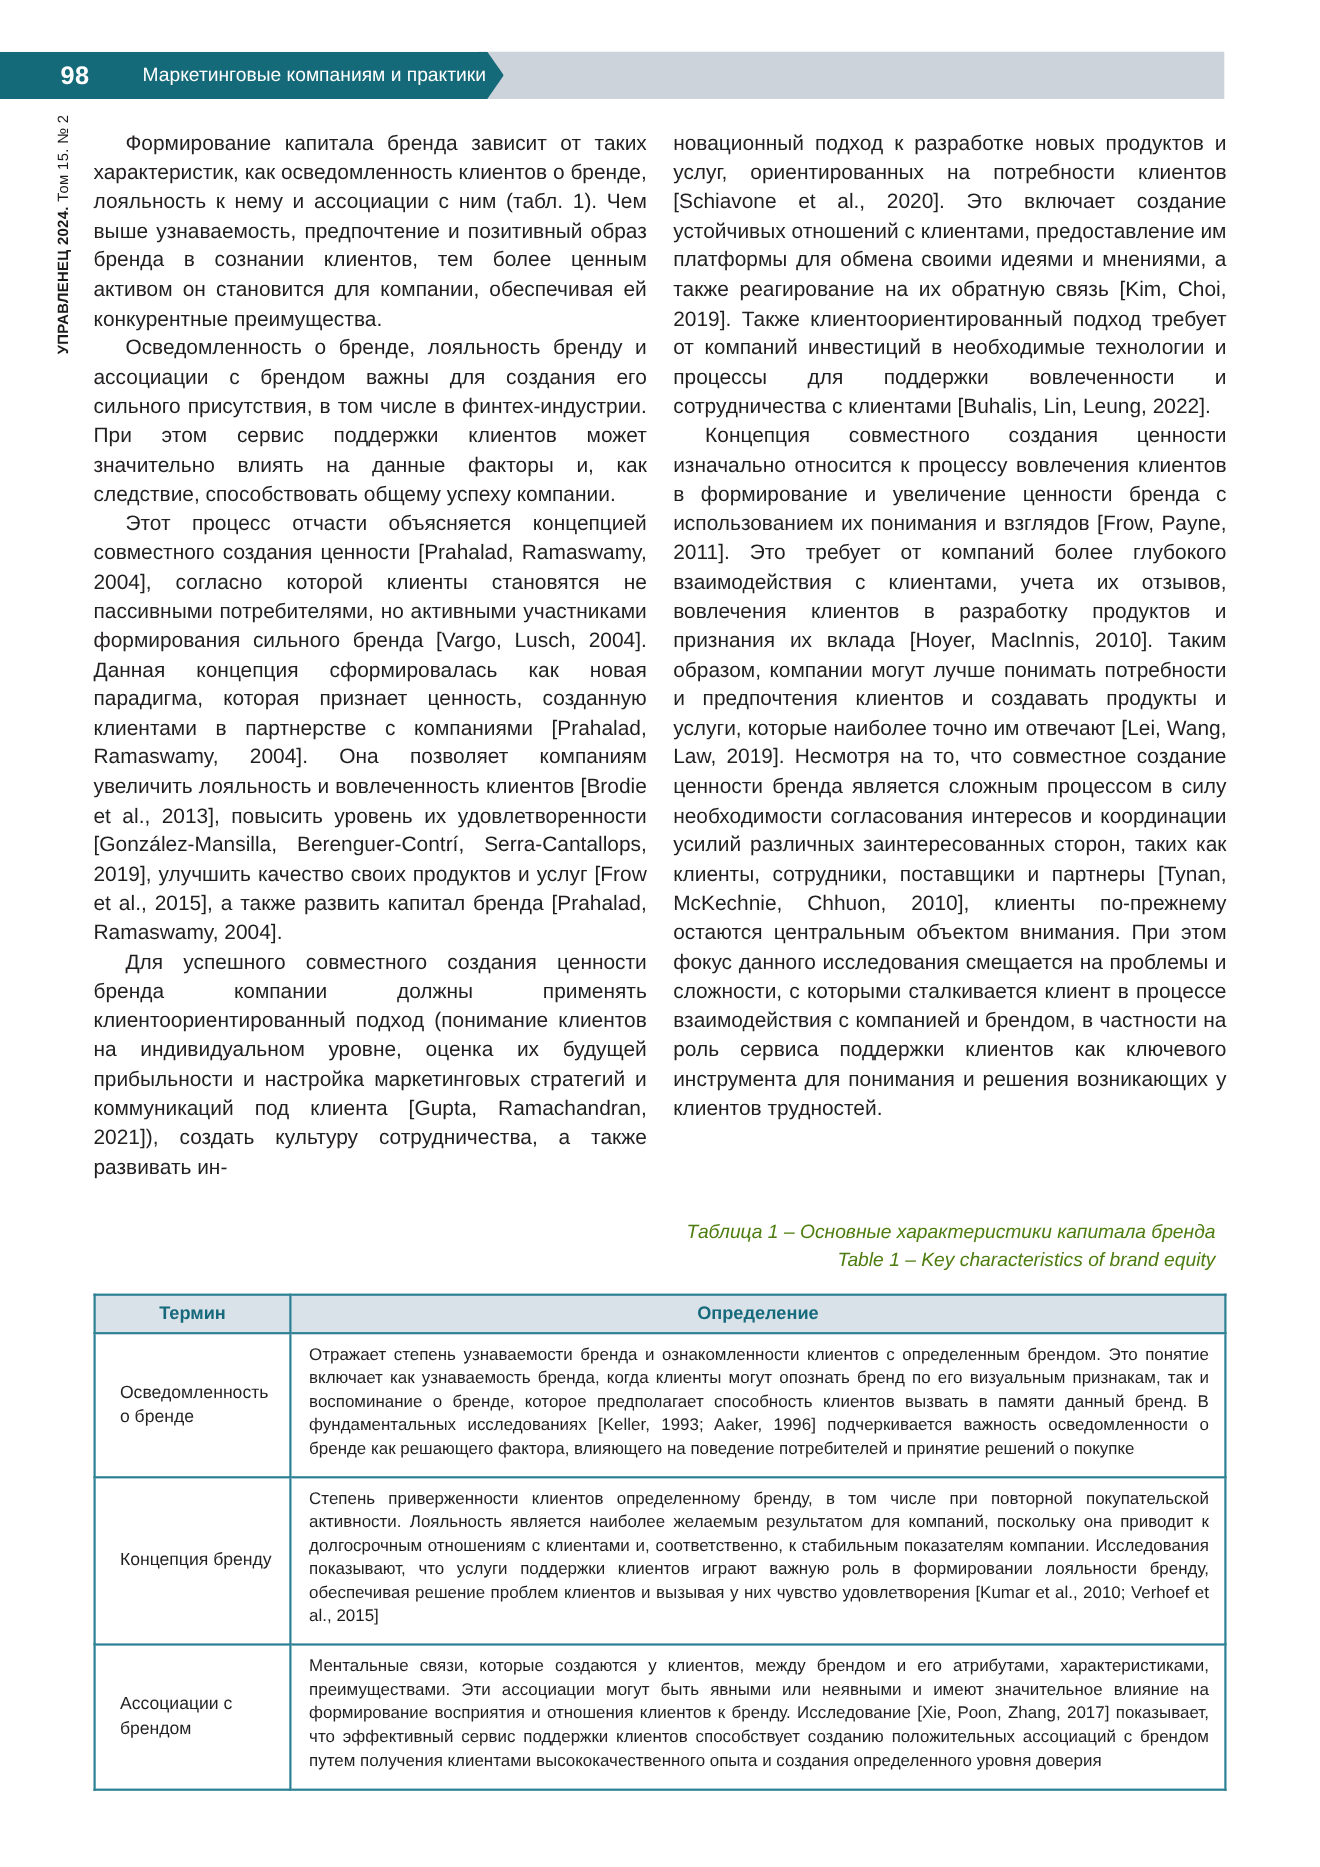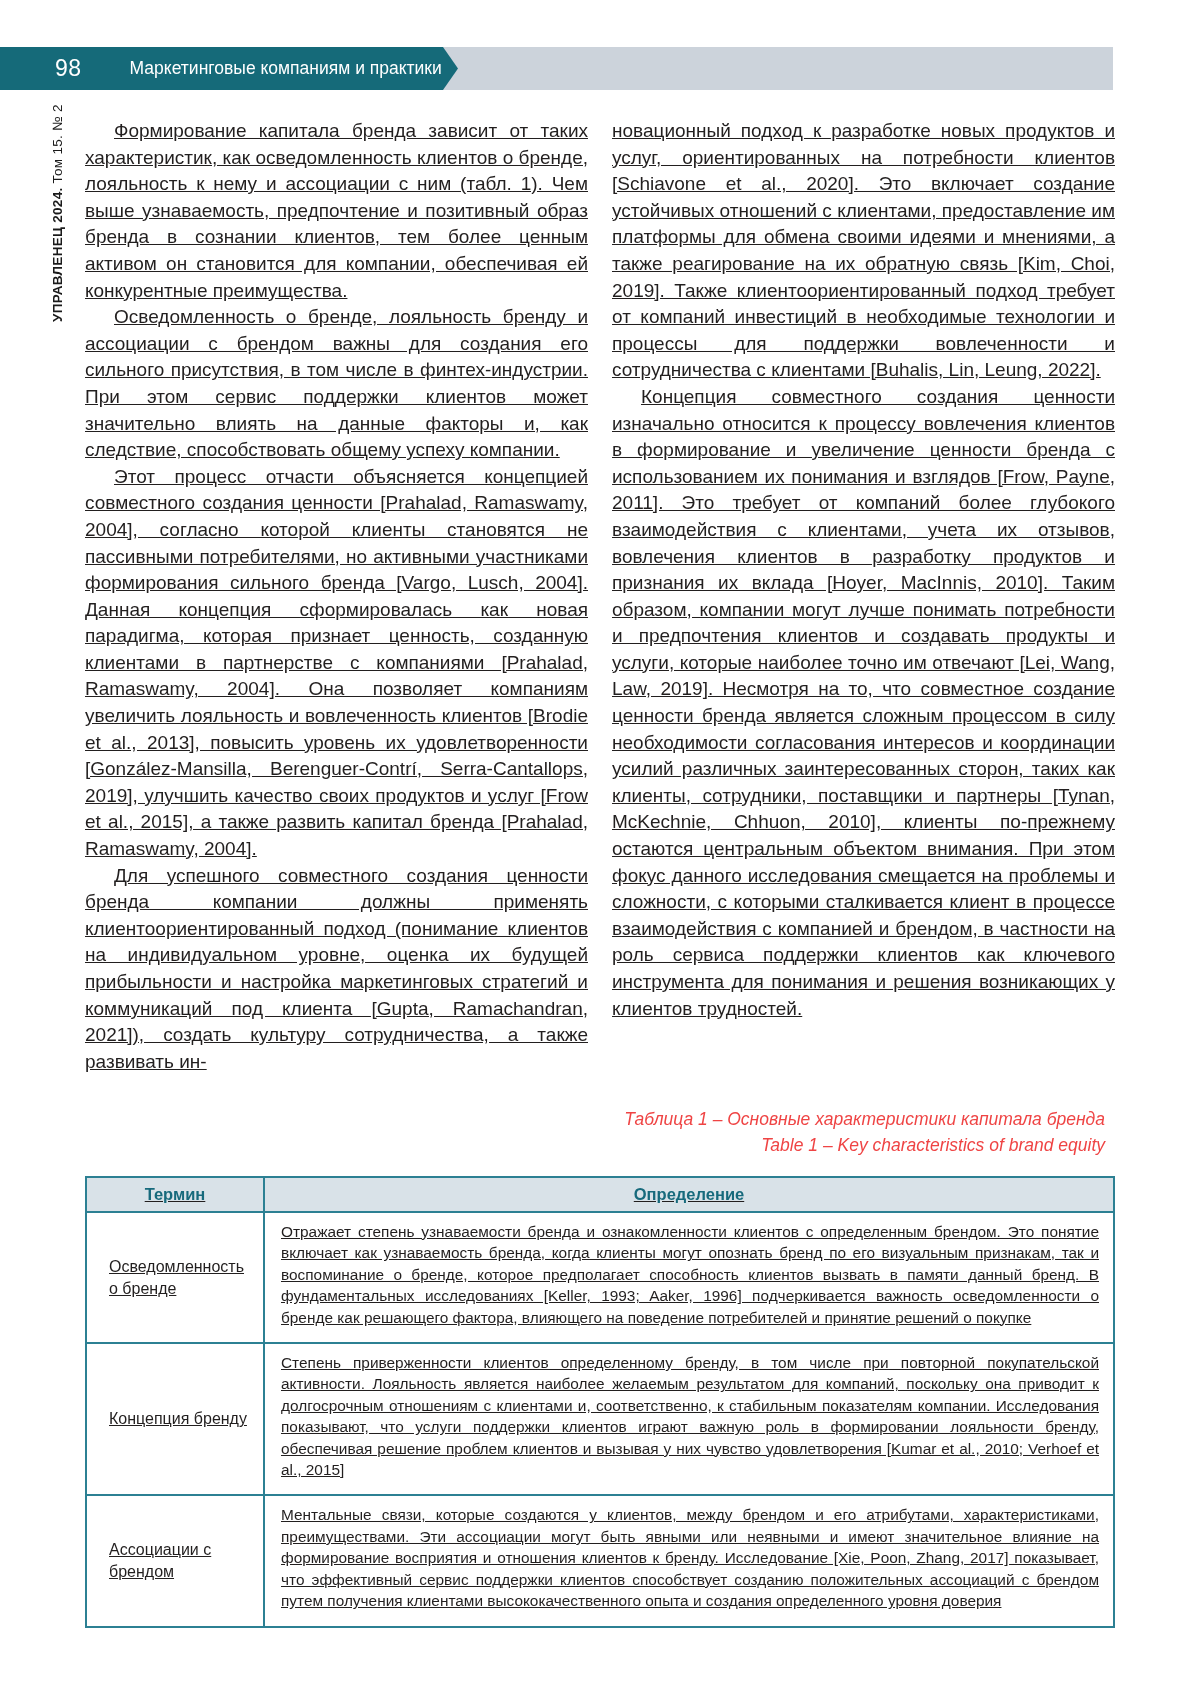--- a/index.html
+++ b/index.html
@@ -5,41 +5,41 @@
   html,body{margin:0;padding:0;background:#ffffff;}
   body{width:1200px;height:1697px;font-family:"Liberation Sans",sans-serif;color:#221f1f;}
   .page{position:relative;width:1200px;height:1697px;background:#ffffff;overflow:hidden;}
 
   
   .header{position:absolute;left:0;top:47px;width:1200px;height:43px;}
   .gray-bar{position:absolute;left:435px;right:87px;top:0;height:43px;background:#ccd3db;}
   .teal-banner{position:absolute;left:0;top:0;width:458px;height:43px;background:#156a79;
     clip-path:polygon(0 0,calc(100% - 15px) 0,100% 50%,calc(100% - 15px) 100%,0 100%);
     display:flex;align-items:center;}
-  .page-num{margin-left:55px;font-weight:400;font-size:23px;color:#ffffff;letter-spacing:.5px;}
+  .page-num{margin-left:55px;font-weight:700;font-size:23px;color:#ffffff;letter-spacing:.5px;}
   .section-title{margin-left:48px;font-size:17.5px;color:#ffffff;}
 
   
   .spine{position:absolute;left:50px;top:322px;transform:rotate(-90deg);transform-origin:0 0;
     white-space:nowrap;font-size:13.5px;letter-spacing:.3px;color:#1a1a1a;}
   .spine .b{font-weight:700;}
 
   
-  .columns{position:absolute;left:85px;top:118px;width:1030px;display:flex;gap:24px;text-decoration:underline;}
+  .columns{position:absolute;left:85px;top:118px;width:1030px;display:flex;gap:24px;}
   .col{width:503px;font-size:19px;line-height:26.6px;text-align:justify;hyphens:auto;-webkit-hyphens:auto;}
   .col p{margin:0;}
   .col p.indent{text-indent:29px;}
 
   
   .caption{position:absolute;right:95px;top:1106px;width:900px;text-align:right;
-    font-style:italic;font-size:17.5px;line-height:26px;color:#ef4444;}
+    font-style:italic;font-size:17.5px;line-height:26px;color:#4d7c0f;}
 
   
   table.brand{position:absolute;left:85px;top:1176px;width:1030px;border-collapse:collapse;
-    border:2px solid #2c8093;text-decoration:underline;}
+    border:2px solid #2c8093;}
   table.brand th{background:#d9e2e8;color:#176a7c;font-weight:700;font-size:16.5px;
     padding:7px 6px;border:2px solid #2c8093;text-align:center;}
   table.brand td{border:2px solid #2c8093;}
   td.term{width:146px;font-size:16px;line-height:22px;padding:6px 8px 6px 22px;
     vertical-align:middle;text-align:left;}
   td.def{font-size:15.4px;line-height:21.4px;padding:8px 14px 14px 16px;
     text-align:justify;vertical-align:top;hyphens:auto;-webkit-hyphens:auto;}
 </style>
 </head>
 <body>

